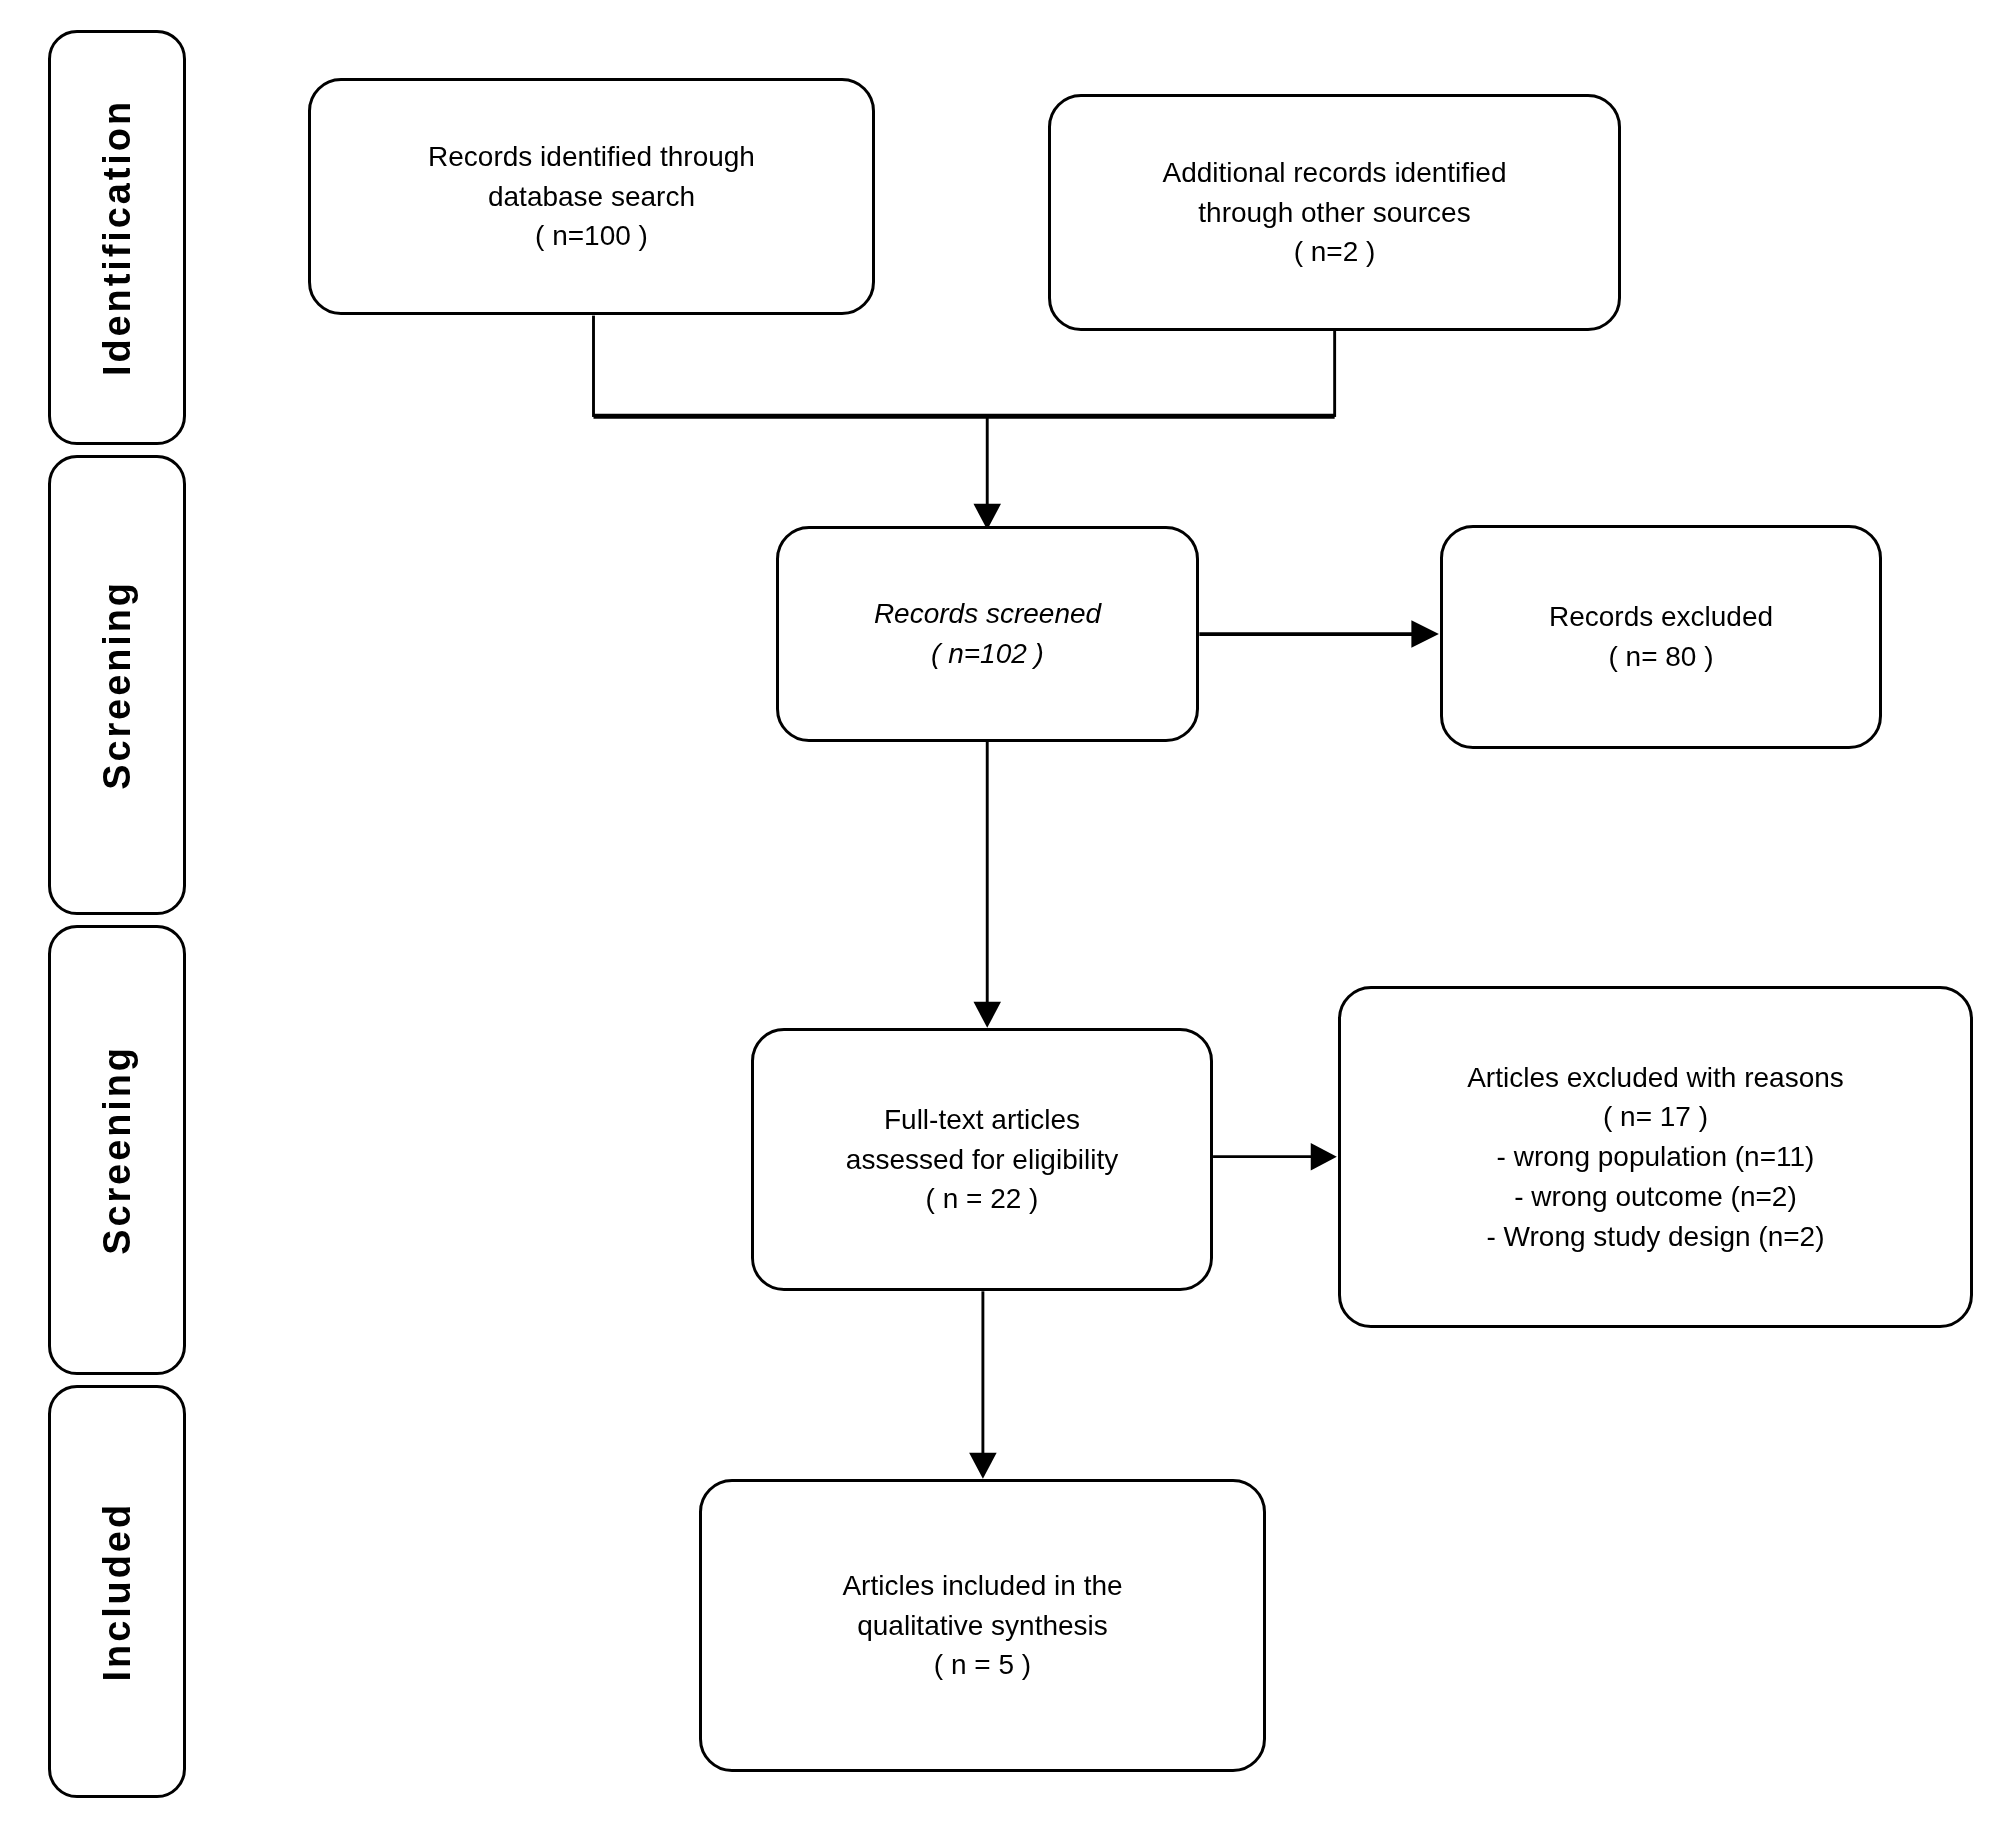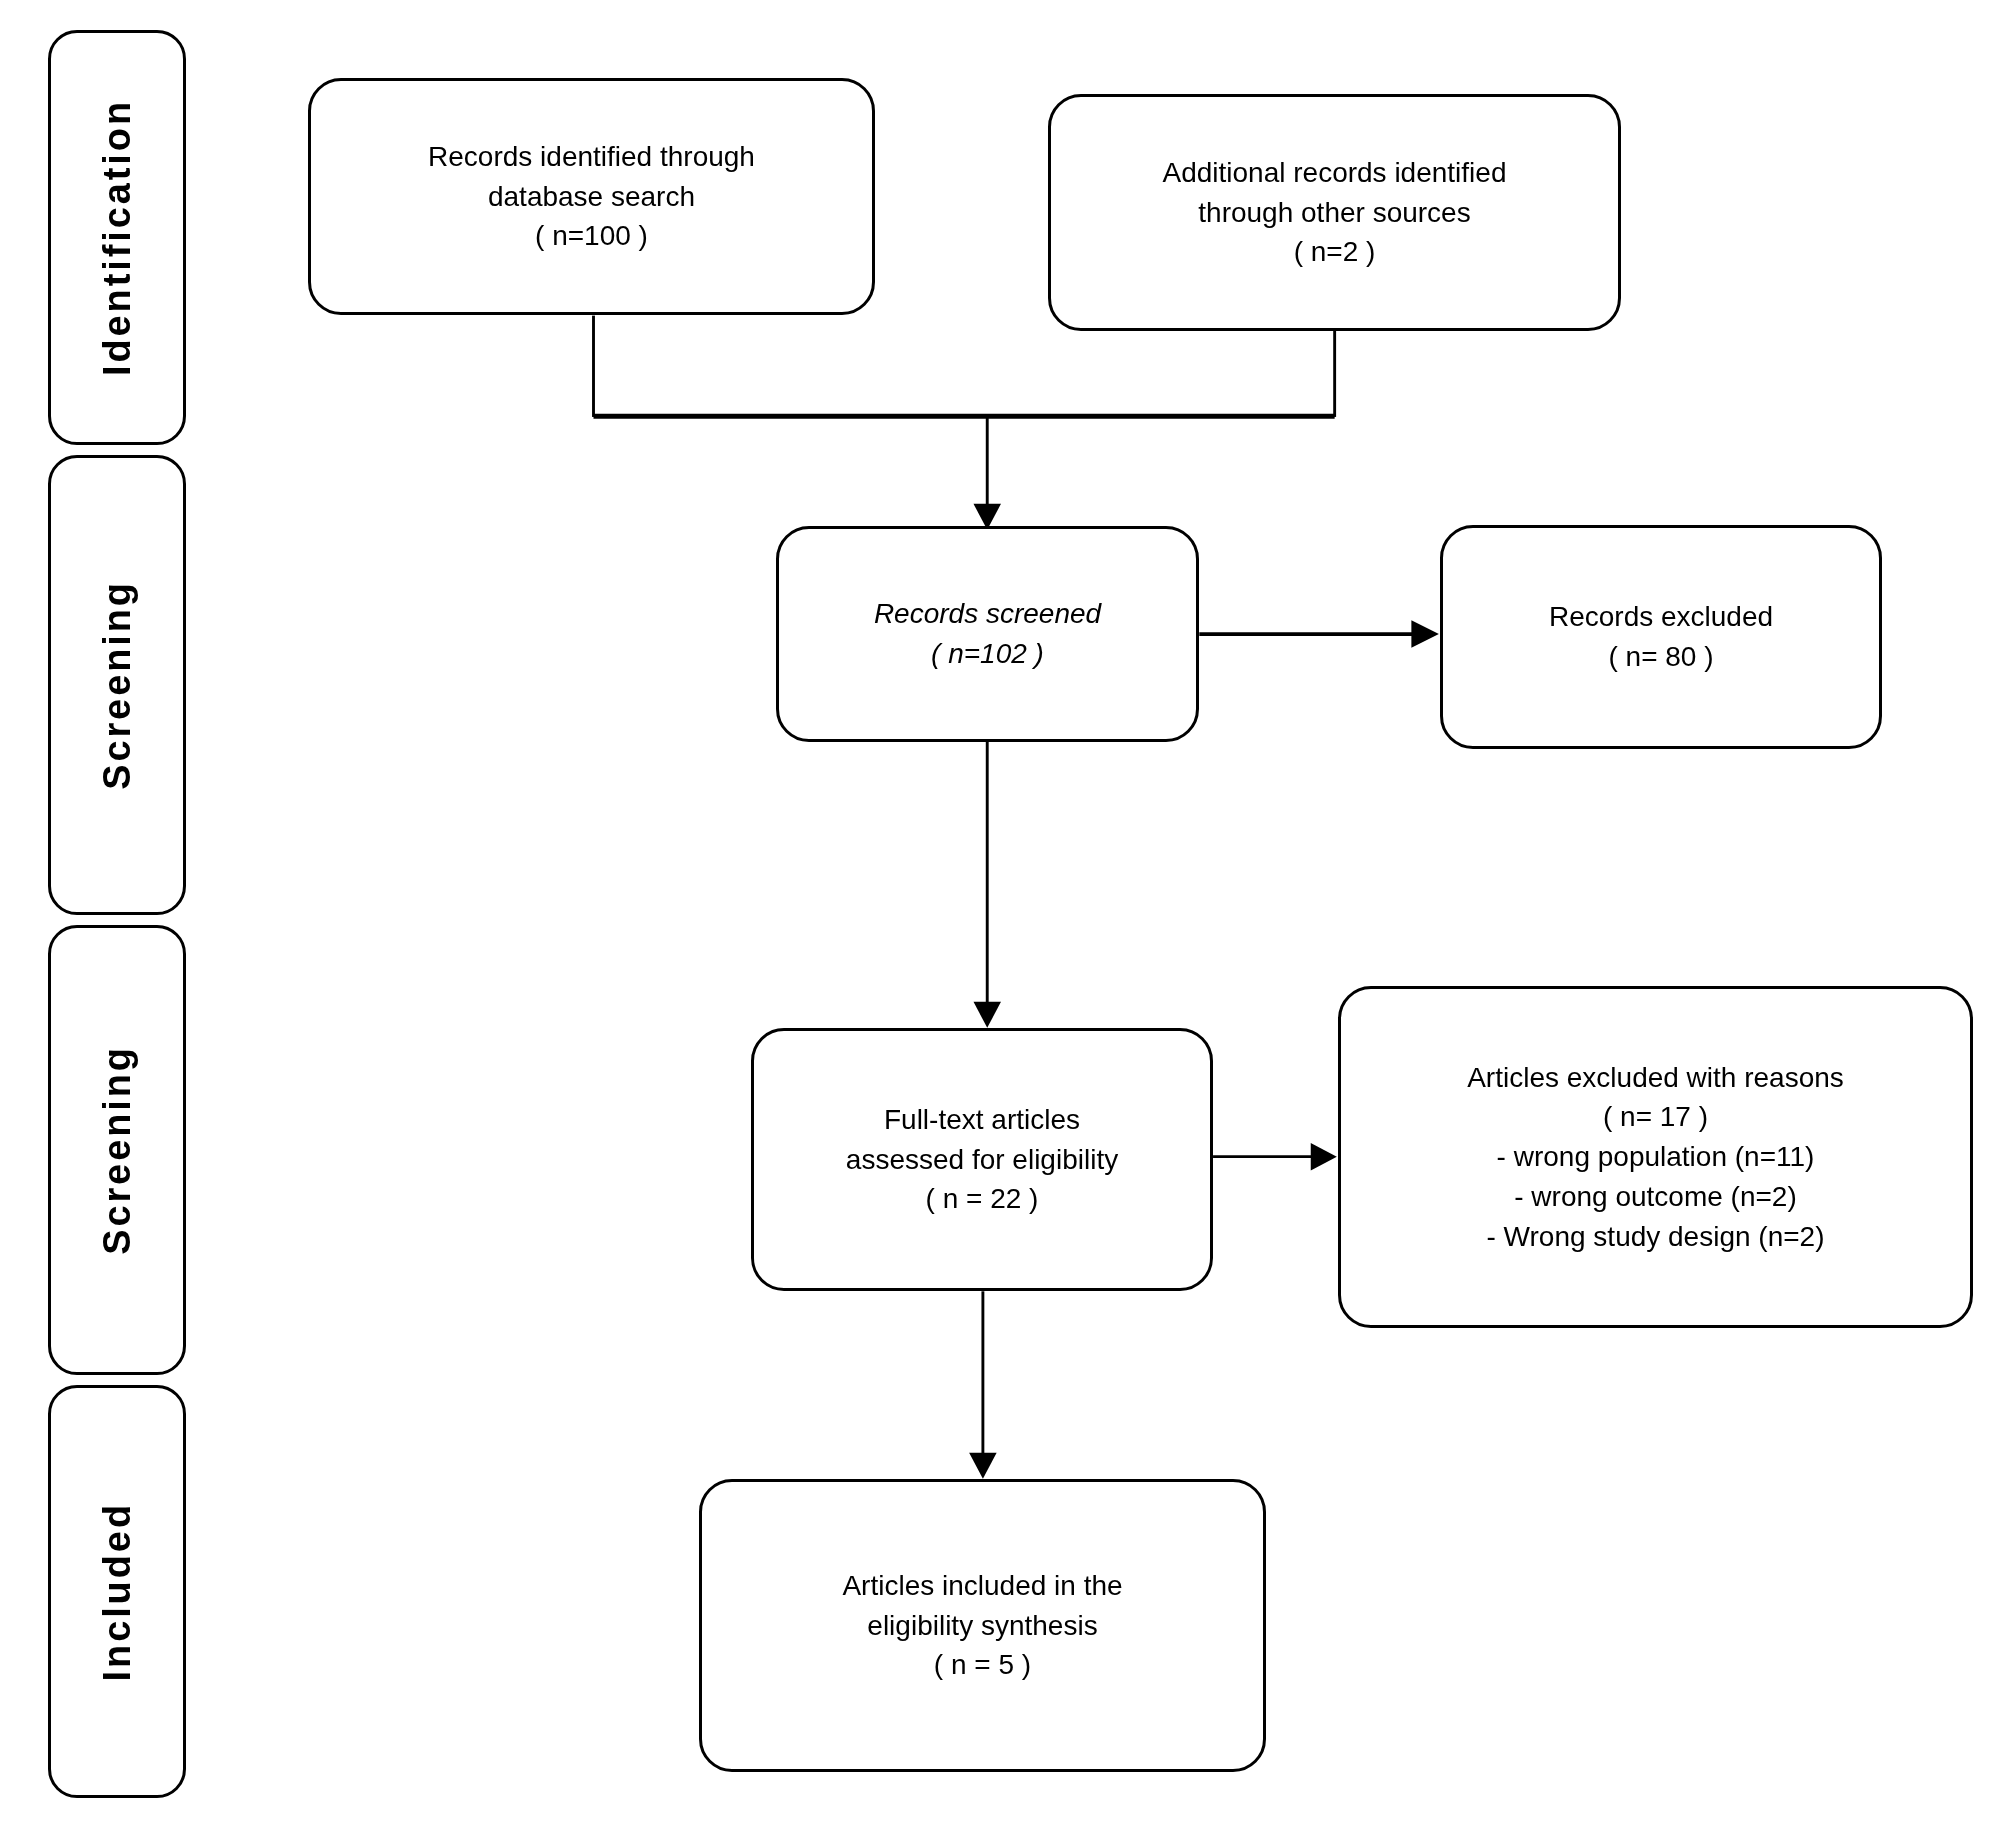--- a/index.html
+++ b/index.html
@@ -127,18 +127,18 @@
   <div class="node" style="left:1338px; top:986px; width:635px; height:342px;">
     <div>Articles excluded with reasons</div>
     <div>( n= 17 )</div>
     <div>- wrong population (n=11)</div>
     <div>- wrong outcome (n=2)</div>
     <div>- Wrong study design (n=2)</div>
   </div>
 
   <div class="node" style="left:699px; top:1479px; width:567px; height:293px;justify-content:center;">
     <div>Articles included in the</div>
-    <div>eligibility synthesis</div>
+    <div>qualitative synthesis</div>
     <div>( n = 5 )</div>
   </div>
 
 </div>
 
 
 </body></html>

